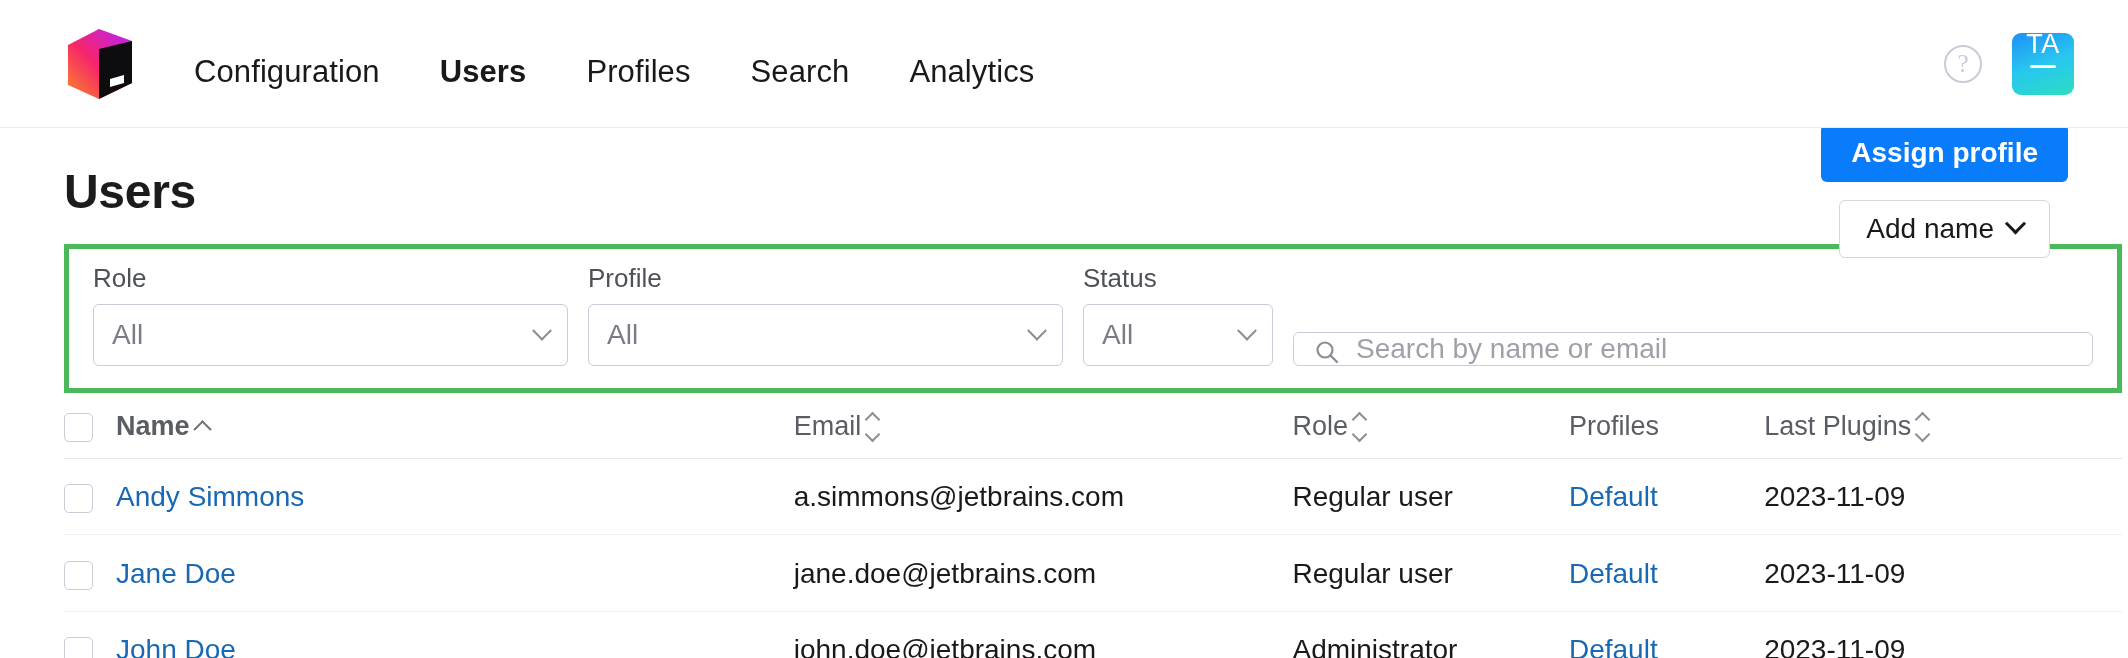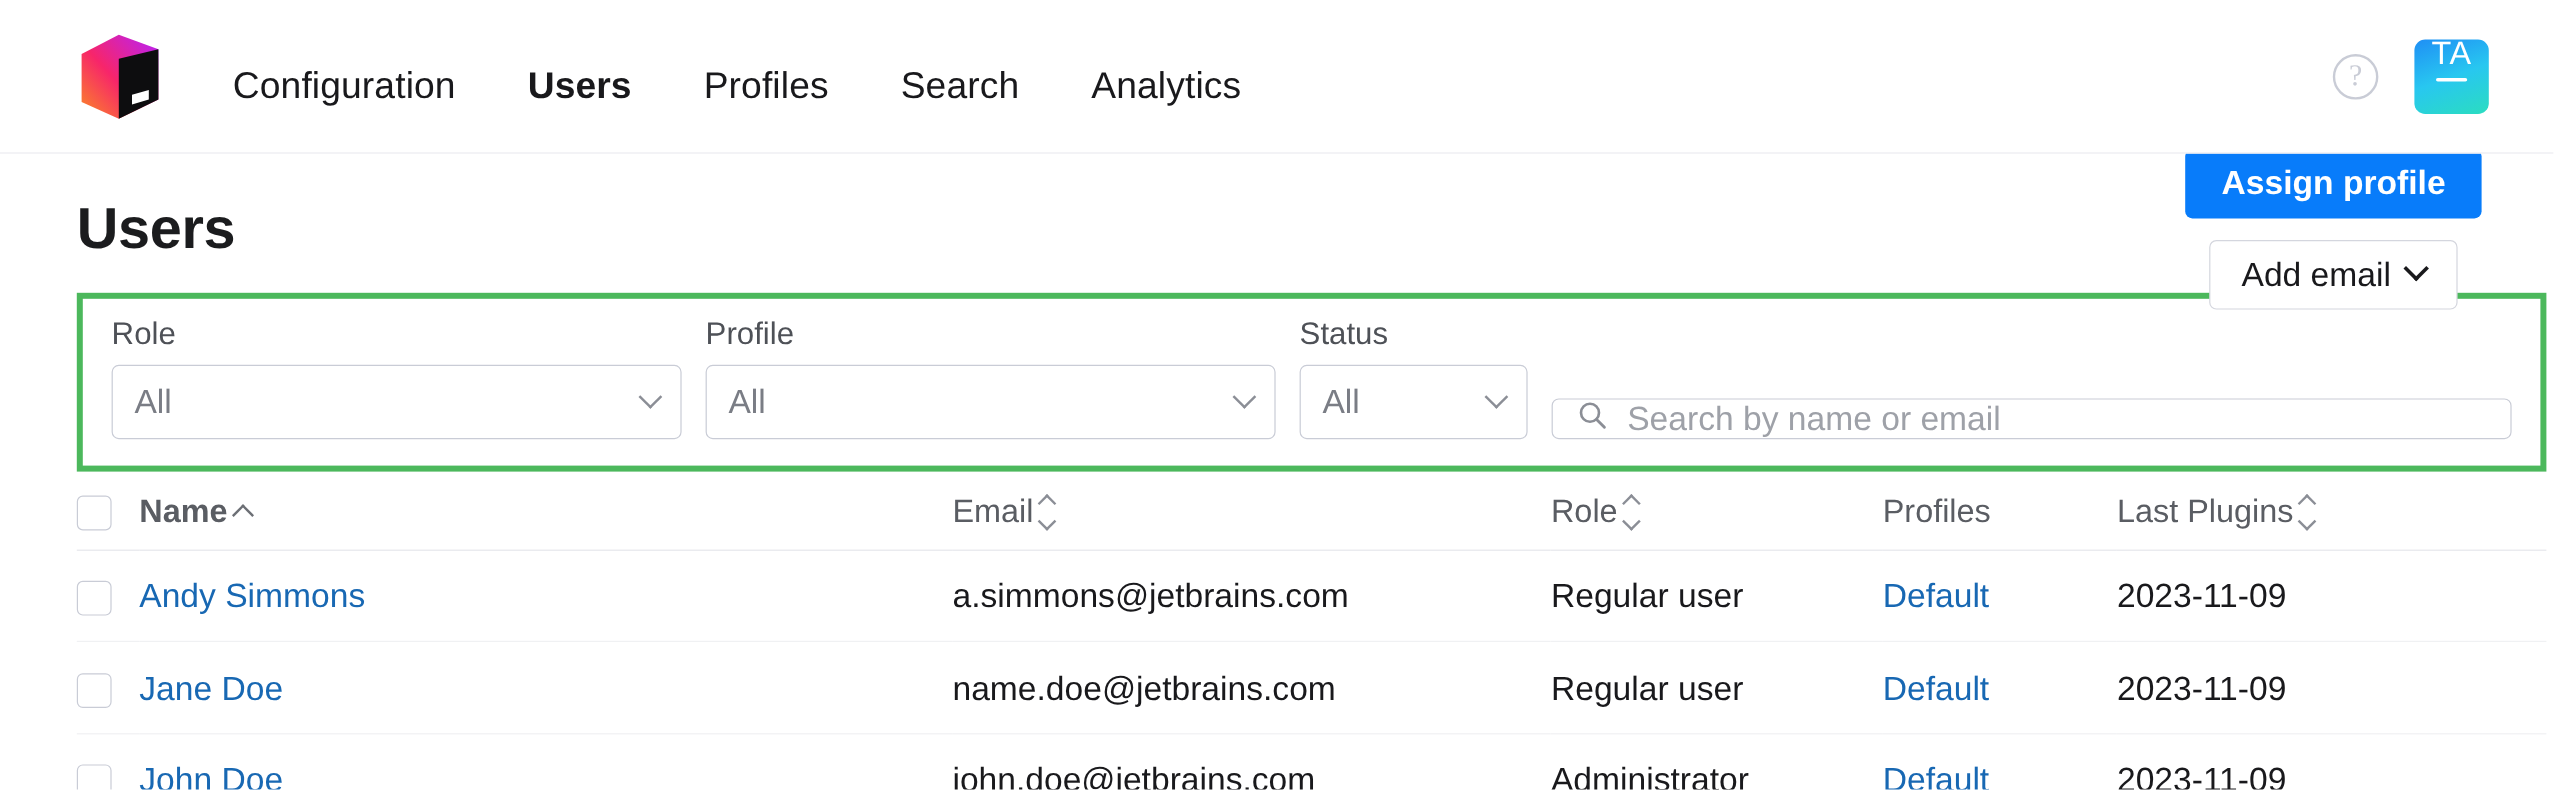--- a/index.html
+++ b/index.html
@@ -189,21 +189,21 @@
   .f-role   { width: 475px; }
   .f-profile{ width: 475px; }
   .f-status { width: 190px; }
 
   .search-box {
     height: 62px;
     flex: 1;
     border: 1px solid #c9ccd6;
     border-radius: 6px;
     display: flex;
-    align-items: flex-start;
+    align-items: flex-end;
     padding: 0 20px;
     gap: 16px;
     background: #fff;
     cursor: text;
   }
   .search-icon {
     flex: 0 0 auto;
     width: 26px; height: 26px;
   }
   .search-ph {
@@ -314,21 +314,21 @@
   </div>
 </div>
 
 <div class="page">
 
   <div class="page-head">
     <div class="page-title">Users</div>
     <div class="head-actions">
       <div class="btn btn-primary">Assign profile</div>
       <div class="btn btn-secondary">
-        <span>Add email</span>
+        <span>Add name</span>
         <span class="chev"></span>
       </div>
     </div>
   </div>
 
   <div class="filter-wrap">
     <div class="filters">
 
       <div class="field f-role">
         <div class="field-label">Role</div>
@@ -421,21 +421,21 @@
         <td><span class="cb"></span></td>
         <td><span class="link">Andy Simmons</span></td>
         <td>a.simmons@jetbrains.com</td>
         <td>Regular user</td>
         <td><span class="link-prof">Default</span></td>
         <td>2023-11-09</td>
       </tr>
       <tr>
         <td><span class="cb"></span></td>
         <td><span class="link">Jane Doe</span></td>
-        <td>name.doe@jetbrains.com</td>
+        <td>jane.doe@jetbrains.com</td>
         <td>Regular user</td>
         <td><span class="link-prof">Default</span></td>
         <td>2023-11-09</td>
       </tr>
       <tr>
         <td><span class="cb"></span></td>
         <td><span class="link">John Doe</span></td>
         <td>john.doe@jetbrains.com</td>
         <td>Administrator</td>
         <td><span class="link-prof">Default</span></td>

